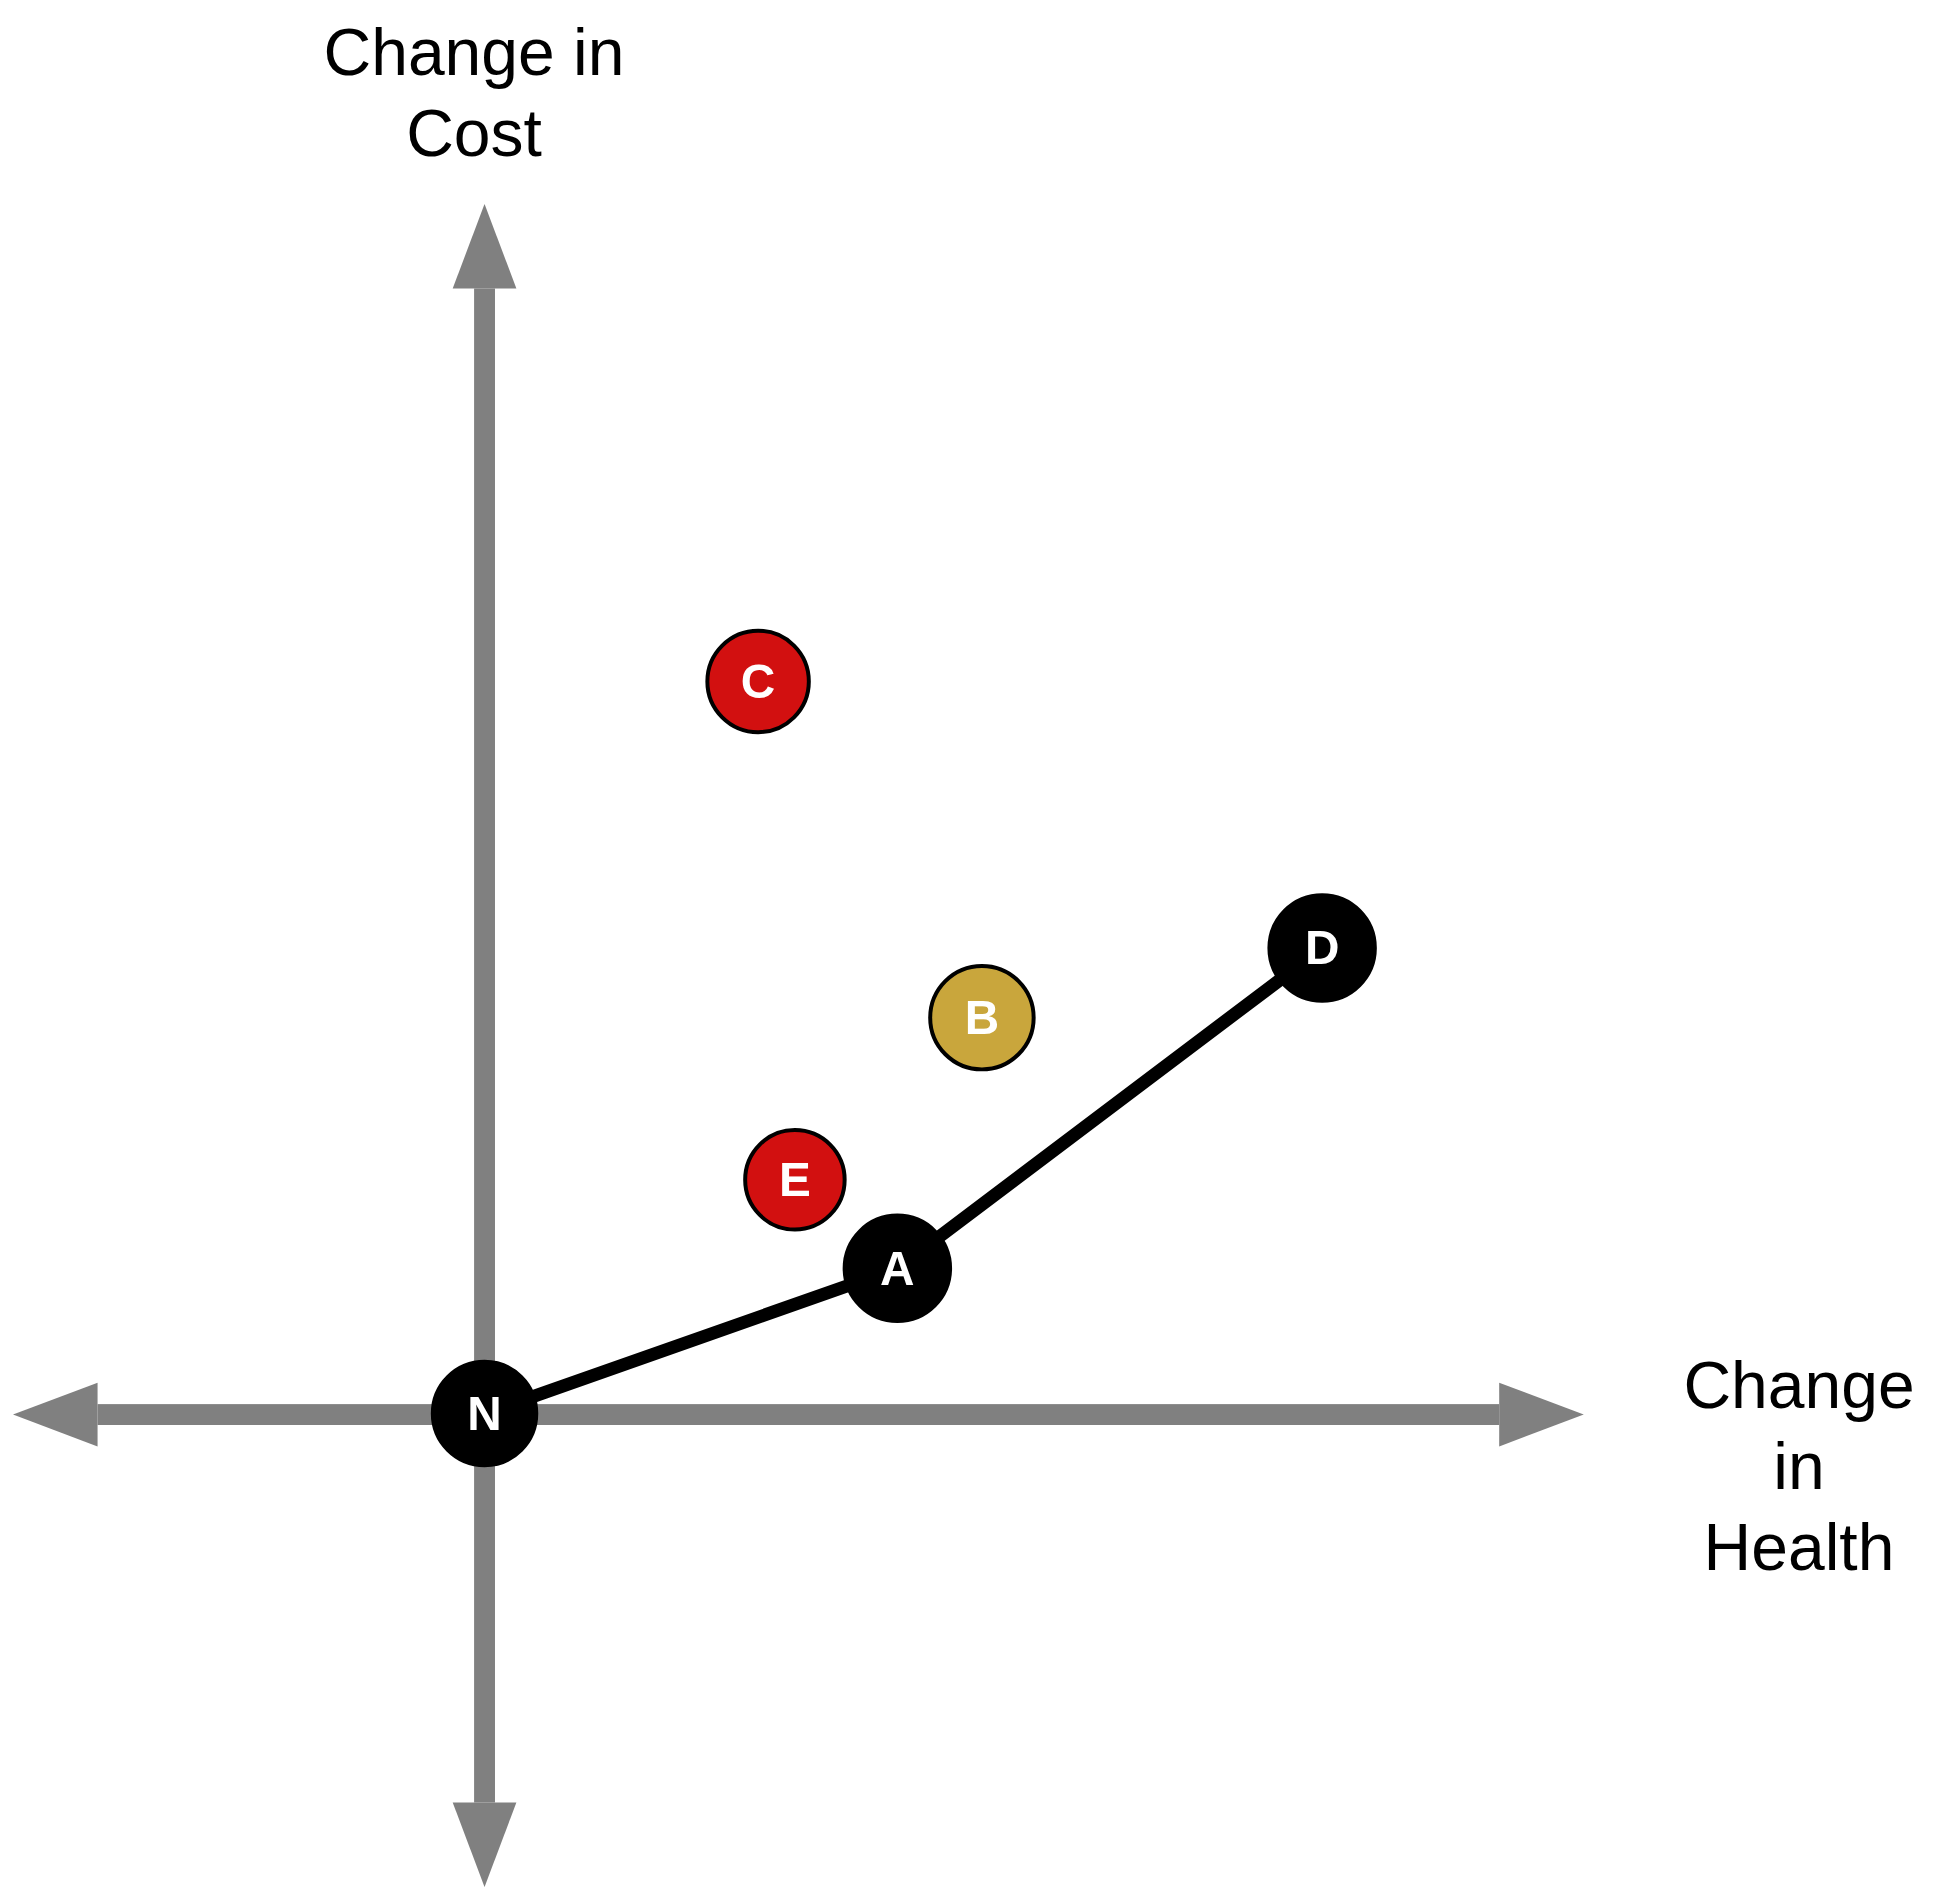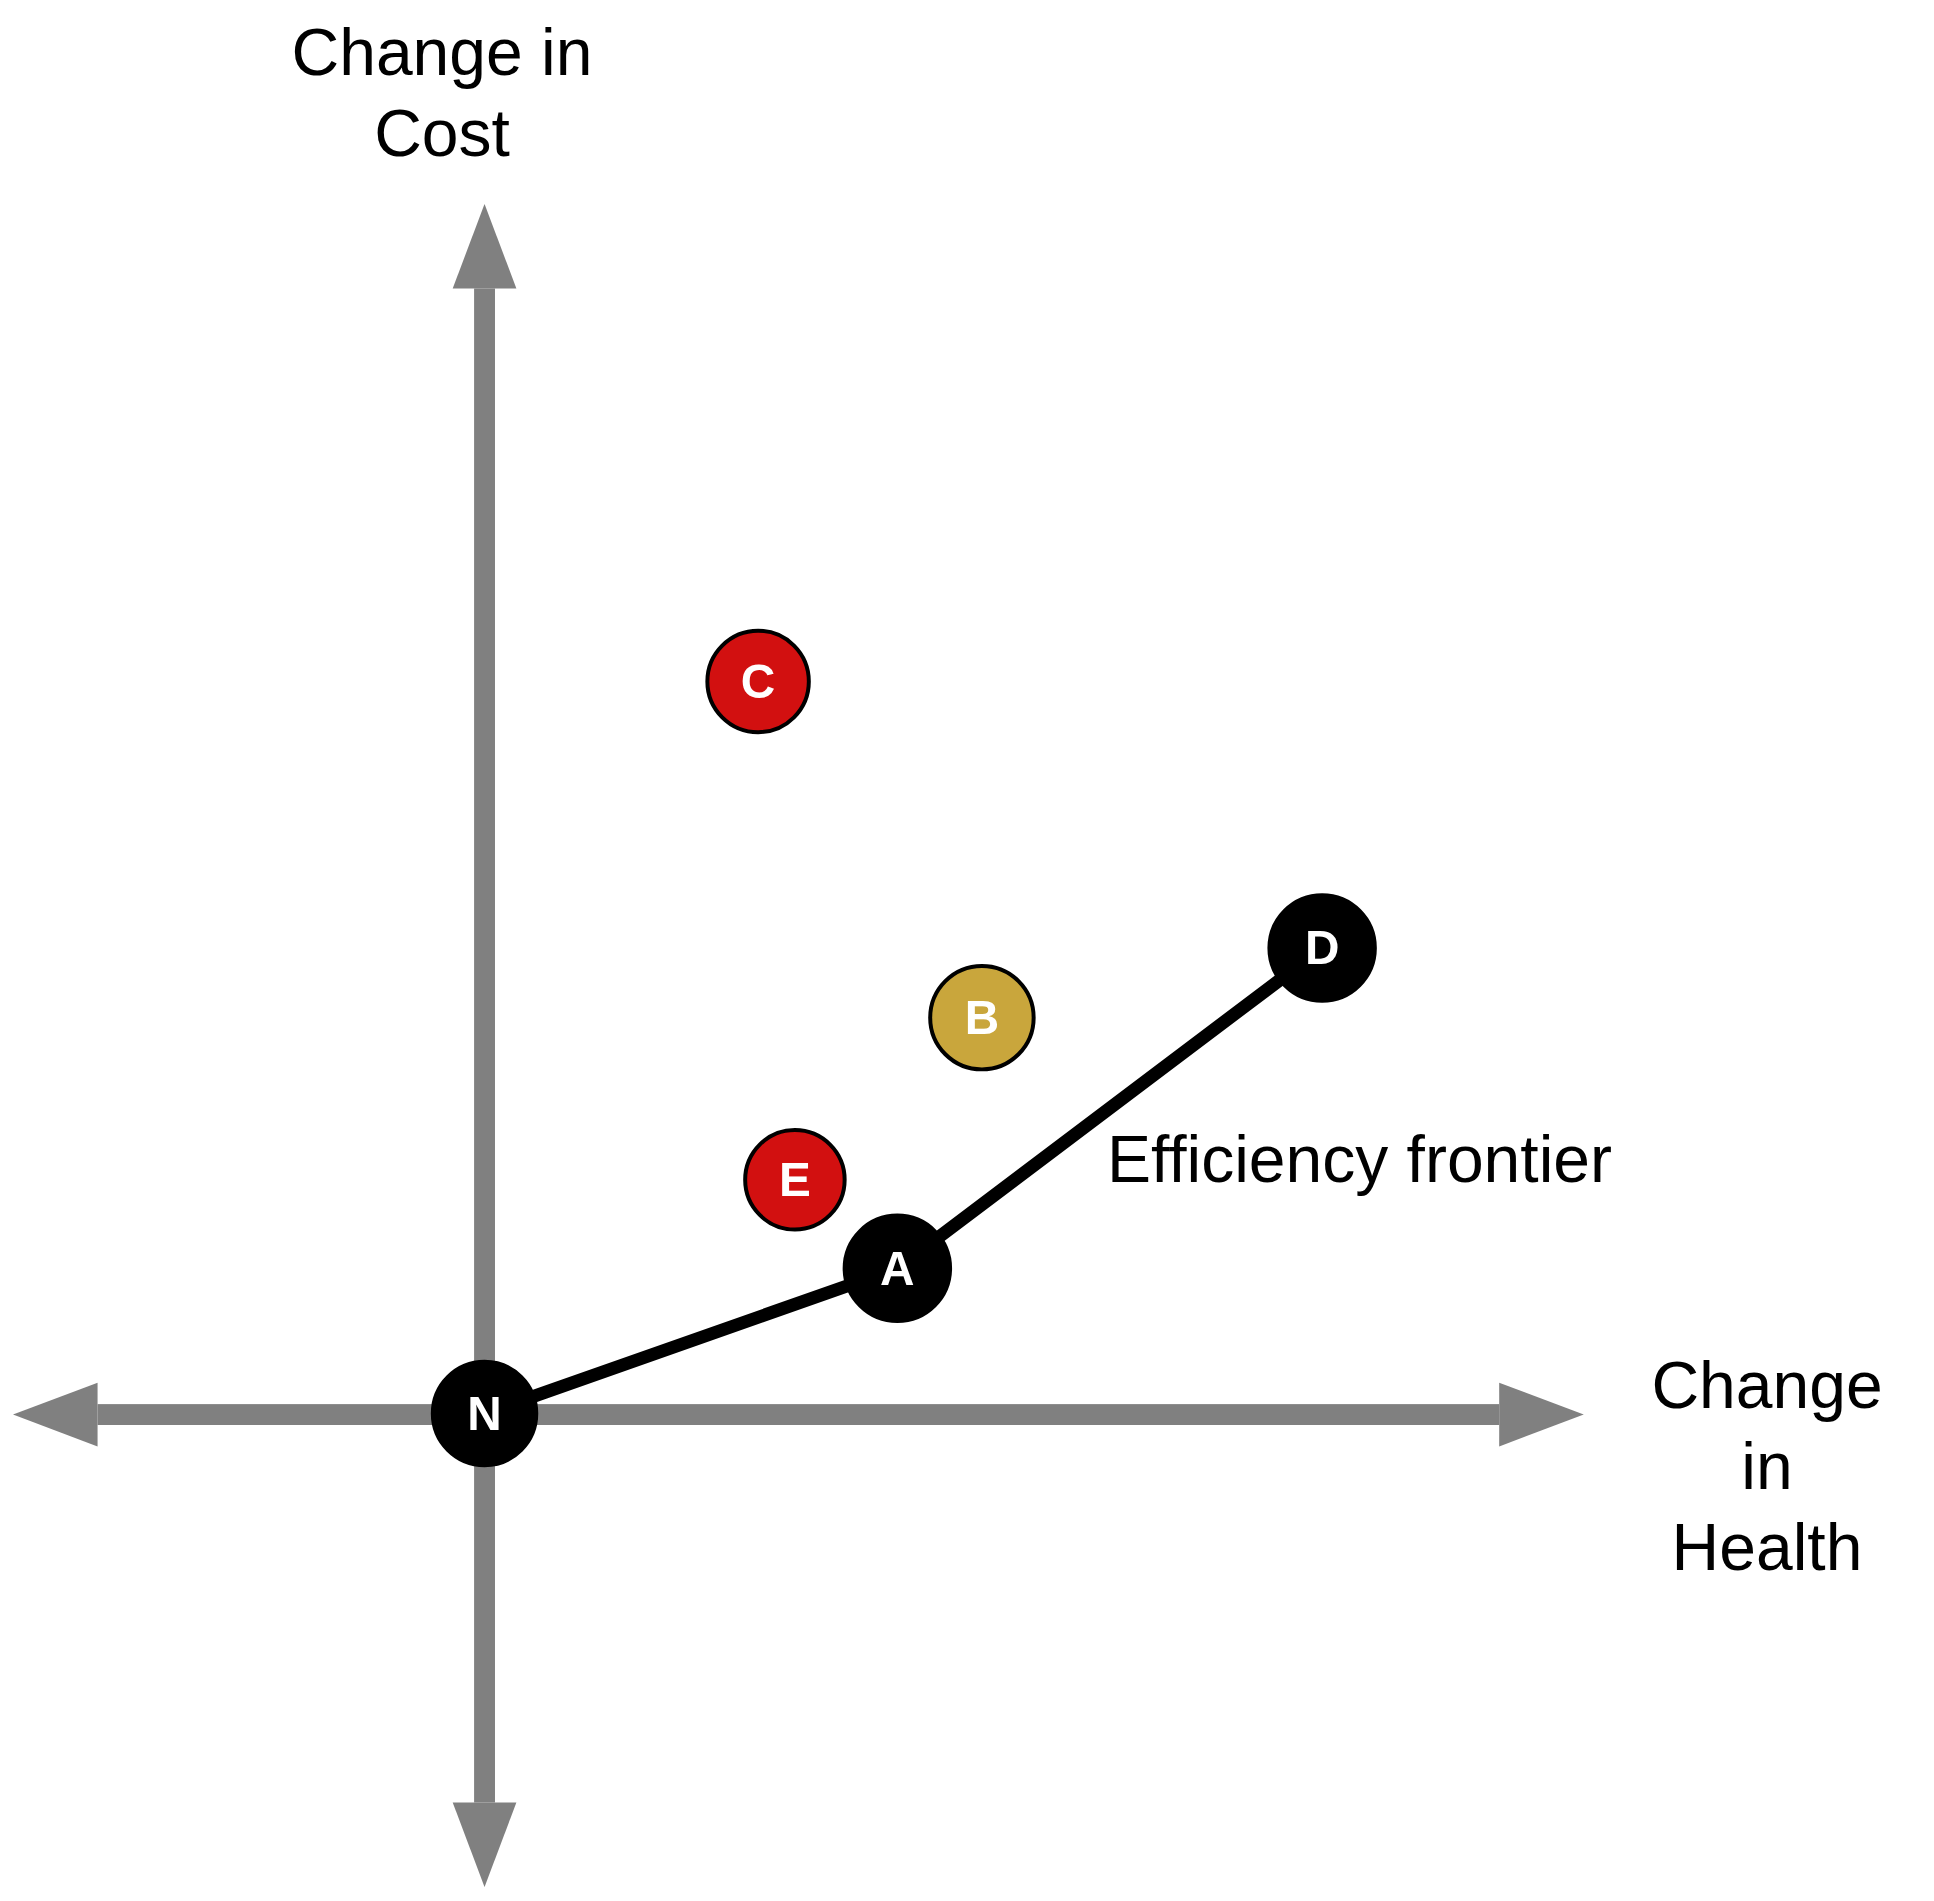--- a/index.html
+++ b/index.html
@@ -23,20 +23,21 @@
     height: 1901px;
   }
   .axis-label {
     position: absolute;
     font-size: 66px;
     line-height: 81px;
     color: #000000;
     text-align: center;
     white-space: pre-line;
     transform: translateX(-50%);
+    margin-left: 32px;
   }
   .frontier-label {
     position: absolute;
     font-size: 66px;
     line-height: 70px;
     color: #000000;
     white-space: nowrap;
   }
 </style>
 </head>
@@ -64,15 +65,14 @@
       <circle cx="799" cy="1186" r="50" fill="#D21010" stroke="#000000" stroke-width="4"></circle>
       <text x="799" y="1186" fill="#ffffff" font-size="48" font-weight="bold" font-family="&quot;Liberation Sans&quot;, sans-serif" text-anchor="middle" dominant-baseline="central">E</text>
     </svg>
 
   <div class="axis-label" id="y-axis-label" style="left: 442px; top: 12px;">Change in
 Cost</div>
 
   <div class="axis-label" id="x-axis-label" style="left: 1767px; top: 1345px;">Change in
 Health</div>
 
-  <div class="frontier-label" id="frontier-label" style="left: 1107px; top: 1124px;">Efficiency frontier</div>
 </div>
 
 
 </body></html>

